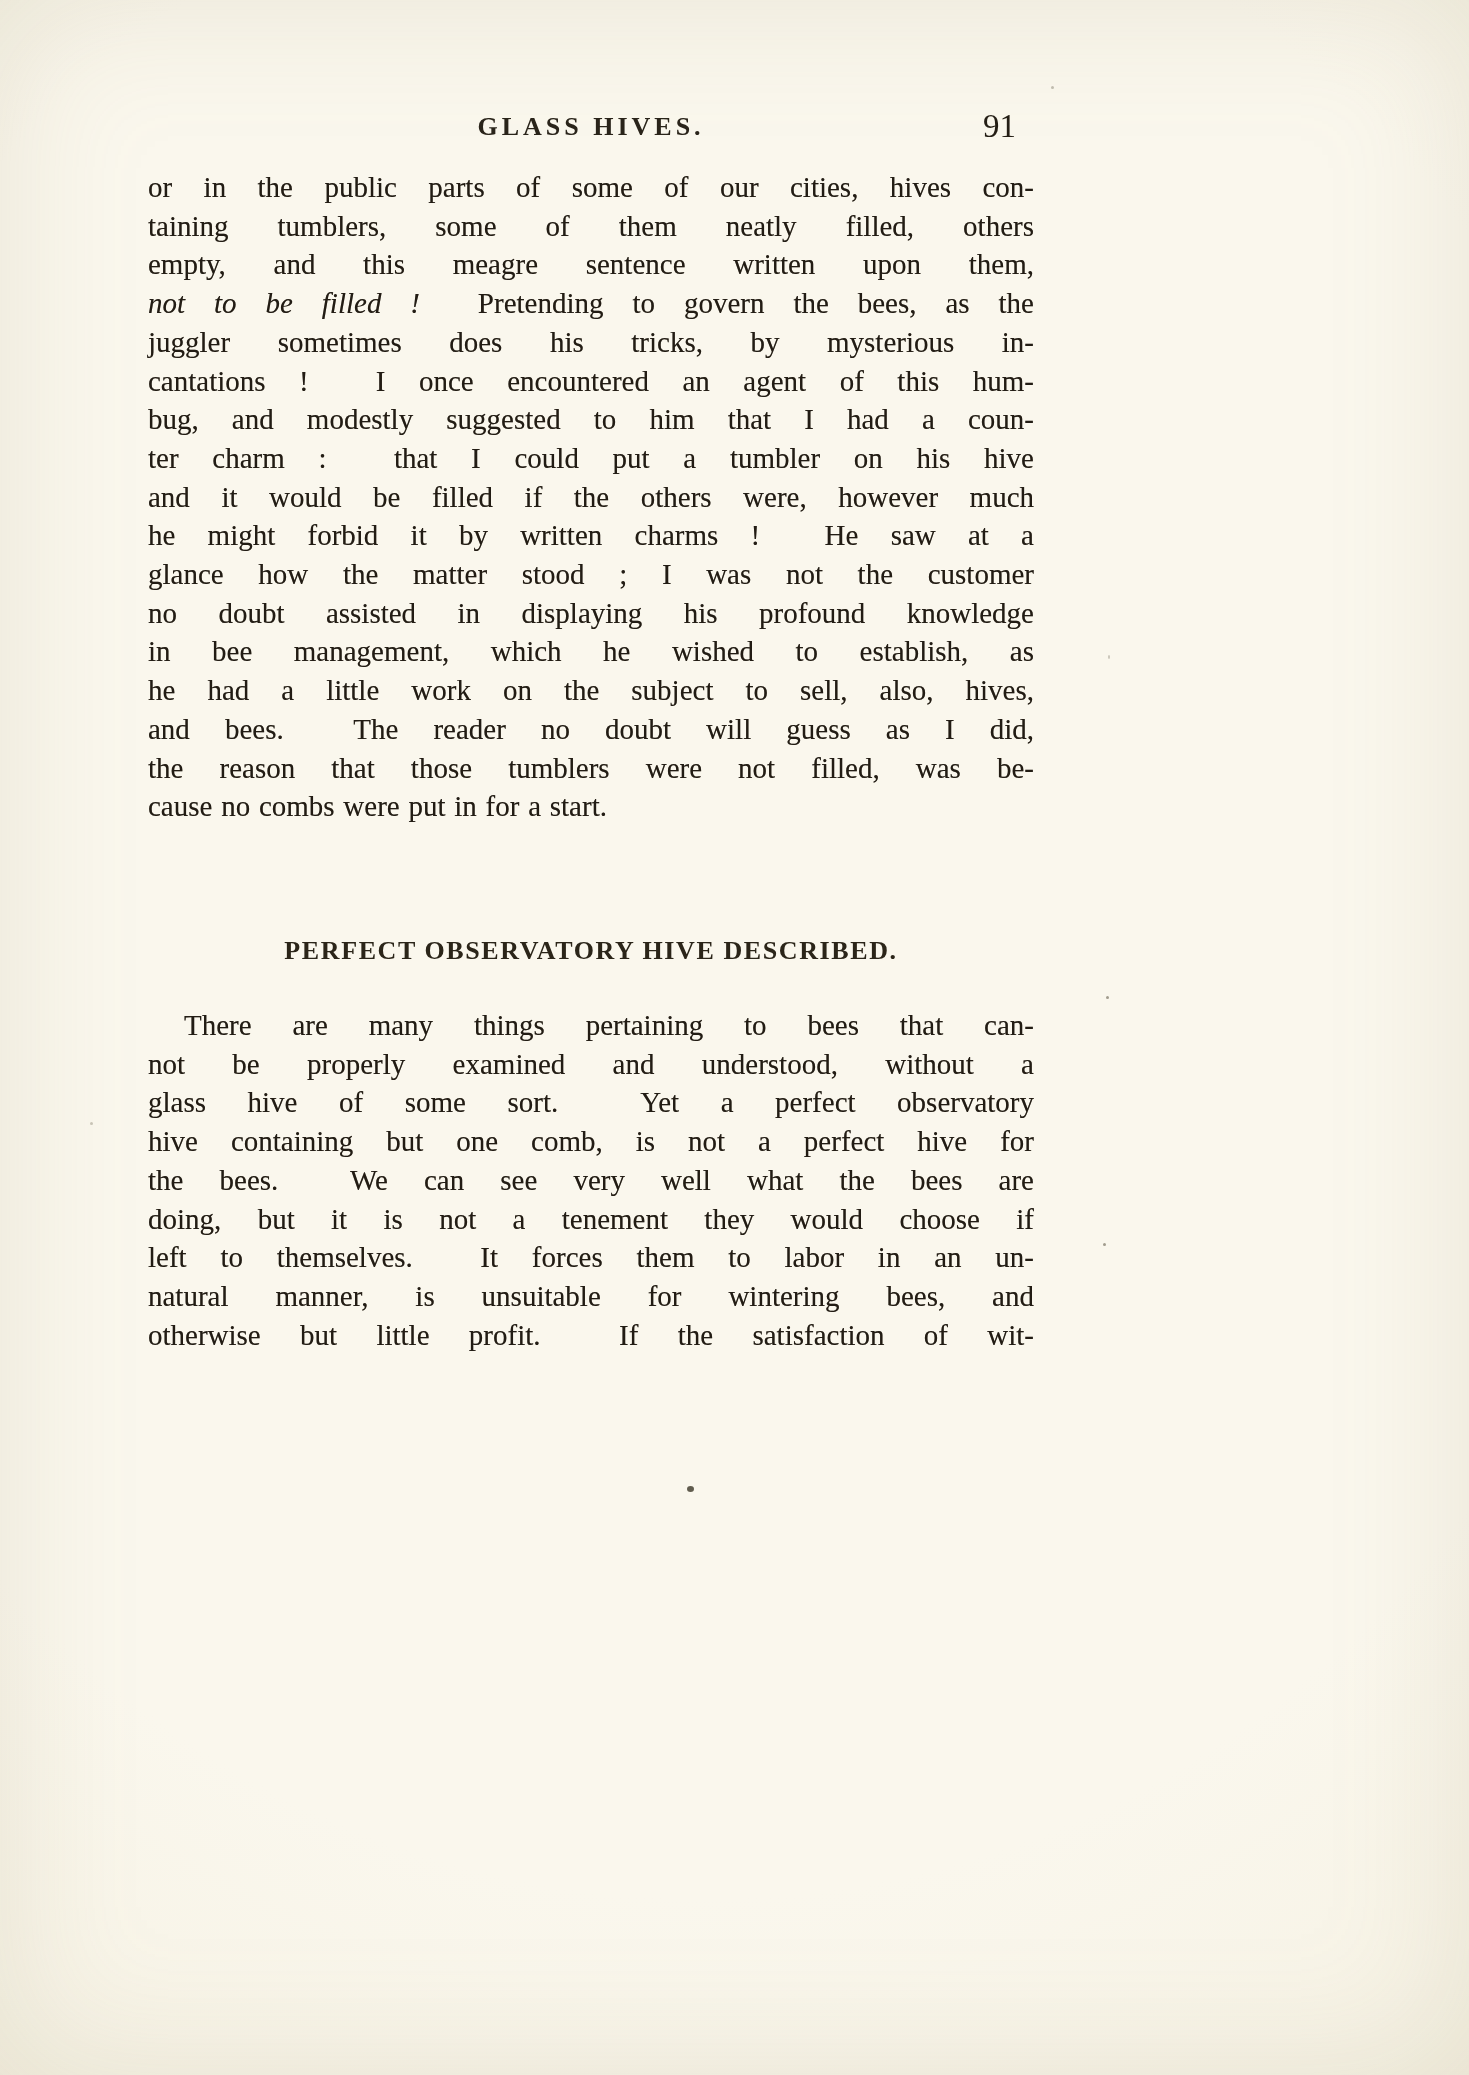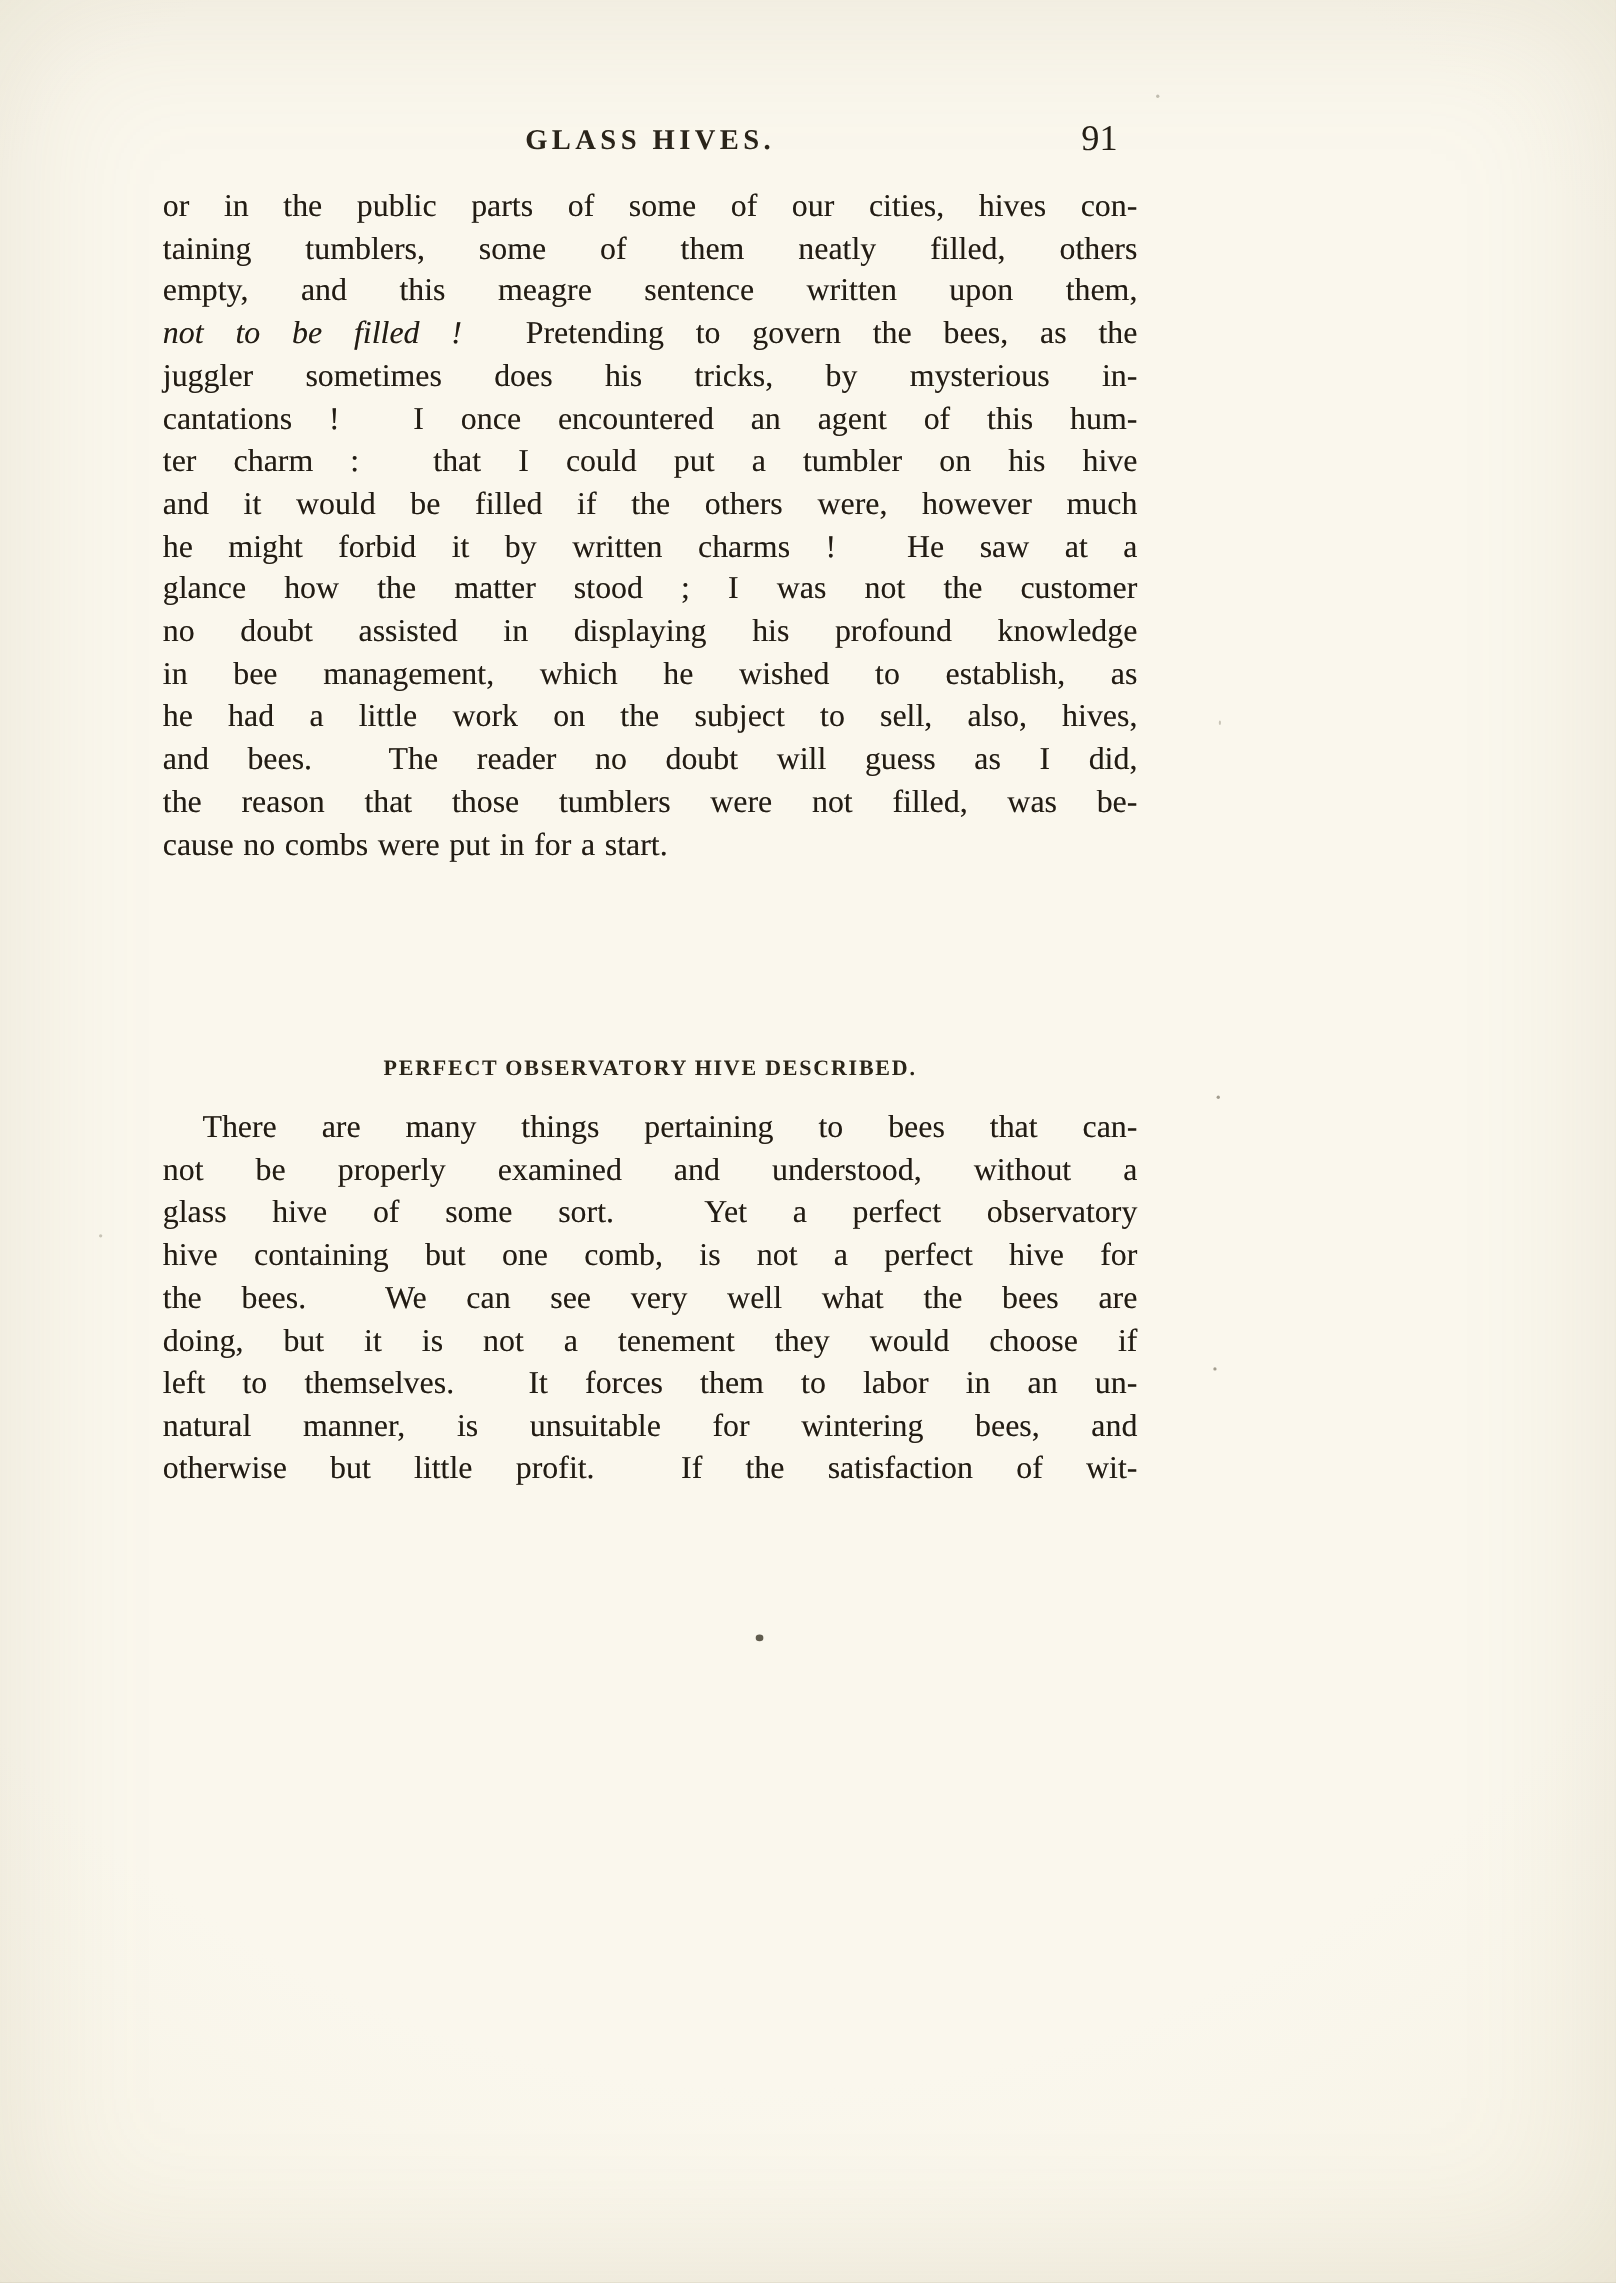--- a/index.html
+++ b/index.html
@@ -60,23 +60,23 @@
     word-spacing: 1.5px;
   }
   #para1 .line:last-child {
     text-align-last: left;
   }
   #para2 .line:first-child {
     text-indent: 36px;
   }
   .it { font-style: italic; }
   .section-heading {
-    top: 960px;
+    top: 936px;
     text-align: center;
-    font-size: 20px;
+    font-size: 26px;
     font-weight: 700;
     letter-spacing: 1.6px;
     color: #2b2519;
   }
   .speck {
     position: absolute;
     background: #5a5240;
     border-radius: 50%;
     opacity: 0.55;
   }
@@ -97,20 +97,21 @@
     <span class="page-number">91</span>
   </div>
 
   <div class="column para" id="para1">
       <div class="line"><span>or in the public parts of some of our cities, hives con-</span></div>
       <div class="line"><span>taining tumblers, some of them neatly filled, others</span></div>
       <div class="line"><span>empty, and this meagre sentence written upon them,</span></div>
       <div class="line"><span class="it">not to be filled !</span><span>&nbsp; Pretending to govern the bees, as the</span></div>
       <div class="line"><span>juggler sometimes does his tricks, by mysterious in-</span></div>
       <div class="line"><span>cantations !&nbsp; I once encountered an agent of this hum-</span></div>
+      <div class="line"><span>bug, and modestly suggested to him that I had a coun-</span></div>
       <div class="line"><span>ter charm :&nbsp; that I could put a tumbler on his hive</span></div>
       <div class="line"><span>and it would be filled if the others were, however much</span></div>
       <div class="line"><span>he might forbid it by written charms !&nbsp; He saw at a</span></div>
       <div class="line"><span>glance how the matter stood ; I was not the customer</span></div>
       <div class="line"><span>no doubt assisted in displaying his profound knowledge</span></div>
       <div class="line"><span>in bee management, which he wished to establish, as</span></div>
       <div class="line"><span>he had a little work on the subject to sell, also, hives,</span></div>
       <div class="line"><span>and bees.&nbsp; The reader no doubt will guess as I did,</span></div>
       <div class="line"><span>the reason that those tumblers were not filled, was be-</span></div>
       <div class="line"><span>cause no combs were put in for a start.</span></div>

